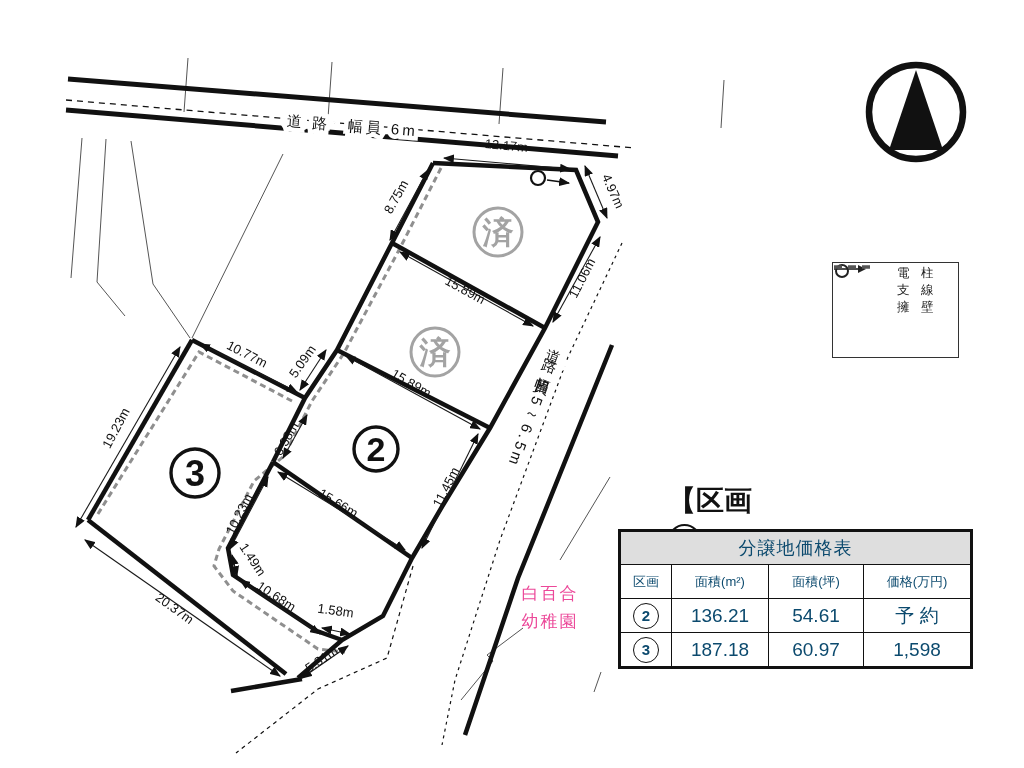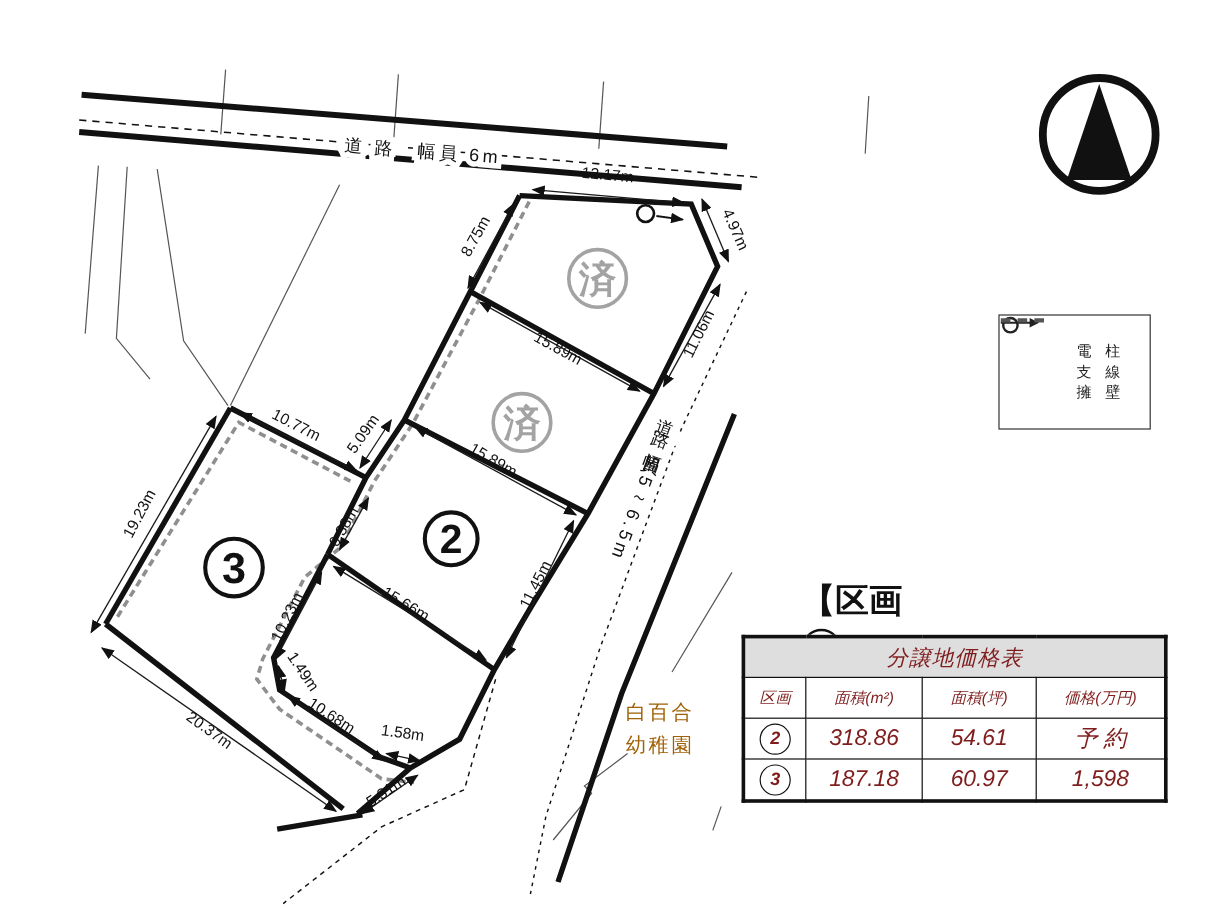--- a/index.html
+++ b/index.html
@@ -2,38 +2,38 @@
 <html><head>
 <meta charset="utf-8">
 <style>
   html,body{margin:0;padding:0;background:#fff;}
   body{font-family:"Liberation Sans","DejaVu Sans",sans-serif;}
   #stage{position:relative;width:1024px;height:768px;background:#fff;overflow:hidden;}
   #stage svg{position:absolute;left:0;top:0;}
   .abs{position:absolute;}
   
   .legend{left:832px;top:262px;width:127px;height:96px;border:1.6px solid #333;
-          display:flex;flex-direction:column;justify-content:center;padding:2px 0;box-sizing:border-box;}
+          display:flex;flex-direction:column;justify-content:flex-start;padding:2px 0;box-sizing:border-box;}
   .legend-row{display:flex;align-items:center;gap:12px;padding-left:18px;}
   .legend-icon{width:34px;display:flex;justify-content:center;align-items:center;}
   .legend-label{font-size:12.5px;letter-spacing:4px;color:#222;white-space:nowrap;}
   
   .map-title{left:668px;top:482px;width:330px;text-align:center;font-size:28px;font-weight:bold;color:#111;
              white-space:nowrap;display:flex;align-items:flex-start;justify-content:center;gap:4px;flex-direction:column;}
   .circled{display:inline-flex;align-items:center;justify-content:center;border:2.4px solid #111;border-radius:50%;
            width:29px;height:29px;font-size:20px;font-weight:bold;line-height:1;}
   .circled.small{width:24px;height:24px;border-width:1.8px;font-size:15px;font-weight:600;}
   
   .price-table{left:618px;top:529px;width:352px;border:3px solid #111;border-collapse:collapse;background:#fff;
-               font-size:19px;color:#7f1d1d;table-layout:fixed;font-style:italic;}
+               font-size:19px;color:#0c4a6e;table-layout:fixed;}
   .price-table td,.price-table th{border:1.5px solid #111;text-align:center;padding:0;height:33px;font-weight:normal;}
   .price-table .cap{background:#dedede;font-size:18px;letter-spacing:1px;height:32px;}
   .price-table .hd{font-size:13px;}
   
-  .landmark{left:512px;top:580px;width:76px;text-align:center;color:#a16207;font-size:17px;
+  .landmark{left:512px;top:580px;width:76px;text-align:center;color:#ec4899;font-size:17px;
             letter-spacing:2px;line-height:28px;}
 </style>
 </head>
 <body>
 
 <div id="stage">
 
 <svg width="1024" height="768" viewBox="0 0 1024 768">
   <defs>
     <marker id="ah" viewBox="0 0 10 8" markerWidth="11" markerHeight="9" refX="9" refY="4" orient="auto-start-reverse" markerUnits="userSpaceOnUse">
@@ -211,21 +211,21 @@
     <td class="cap" colspan="4">分譲地価格表</td>
   </tr>
   <tr>
     <th class="hd">区画</th>
     <th class="hd">面積(m²)</th>
     <th class="hd">面積(坪)</th>
     <th class="hd">価格(万円)</th>
   </tr>
   <tr>
     <td><span class="circled small">2</span></td>
-    <td>318.86</td>
+    <td>136.21</td>
     <td>54.61</td>
     <td>予 約</td>
   </tr>
   <tr>
     <td><span class="circled small">3</span></td>
     <td>187.18</td>
     <td>60.97</td>
     <td>1,598</td>
   </tr>
   </tbody>

